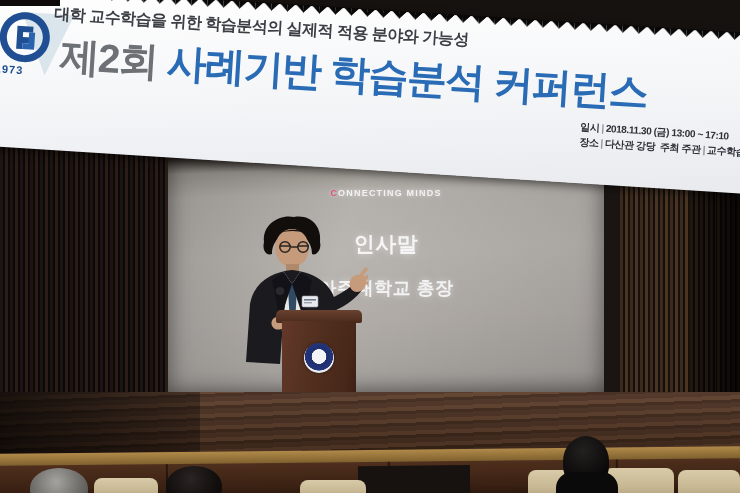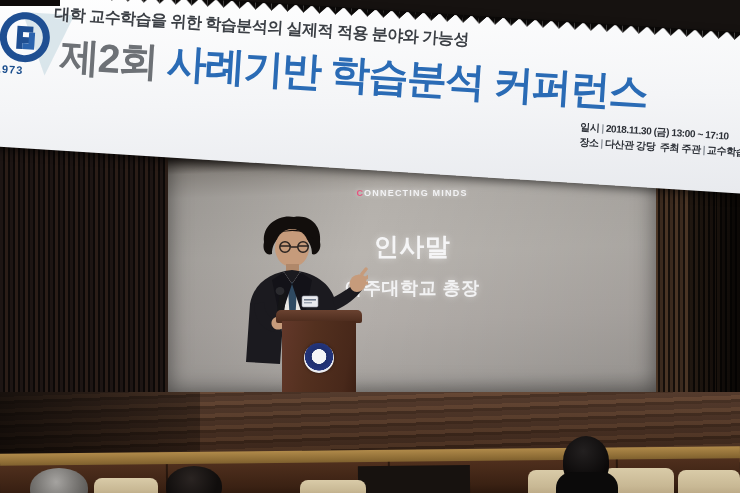--- a/index.html
+++ b/index.html
@@ -102,21 +102,21 @@
     font-size: 10px; color: #2b2f36; font-weight: 700;
     line-height: 15px; white-space: nowrap;
     letter-spacing: -.4px;
   }
   .b-meta .sep { color: #8d939b; padding: 0 2px; }
 
   
   #screen {
     position: absolute;
     left: 168px; top: 140px;
-    width: 488px; height: 252px;
+    width: 436px; height: 252px;
     background: linear-gradient(178deg,
         #3a332e 0%, #3a332e 7%,
         #9a958f 13%, #b4b0ab 22%,
         #b9b5b0 45%, #b3aeaa 70%,
         #a8a4a0 92%, #97938f 100%);
     box-shadow: 0 0 22px rgba(0,0,0,.5) inset;
   }
   #screen-shade {
     position: absolute; inset: 0;
     background: linear-gradient(105deg, rgba(0,0,0,.16) 0%, rgba(0,0,0,0) 40%, rgba(0,0,0,.10) 100%);
@@ -127,21 +127,21 @@
     text-align: center;
     font-size: 9px; font-weight: 800;
     letter-spacing: 1.2px;
     color: #f2f2f4;
     text-shadow: 0 0 5px rgba(255,255,255,.55);
   }
   #slide-logo .c { color: #e8527f; }
   #slide-title {
     position: absolute; left: 0; right: 0; top: 90px;
     text-align: center;
-    font-size: 25px; font-weight: 700; color: #f5f5f6;
+    font-size: 21px; font-weight: 700; color: #f5f5f6;
     letter-spacing: .5px;
     text-shadow: 0 0 7px rgba(255,255,255,.5);
   }
   #slide-line1 {
     position: absolute; left: 0; right: 0; top: 136px;
     text-align: center;
     font-size: 18px; font-weight: 600; color: #f2f2f3;
     letter-spacing: .5px;
     text-shadow: 0 0 7px rgba(255,255,255,.45);
   }

